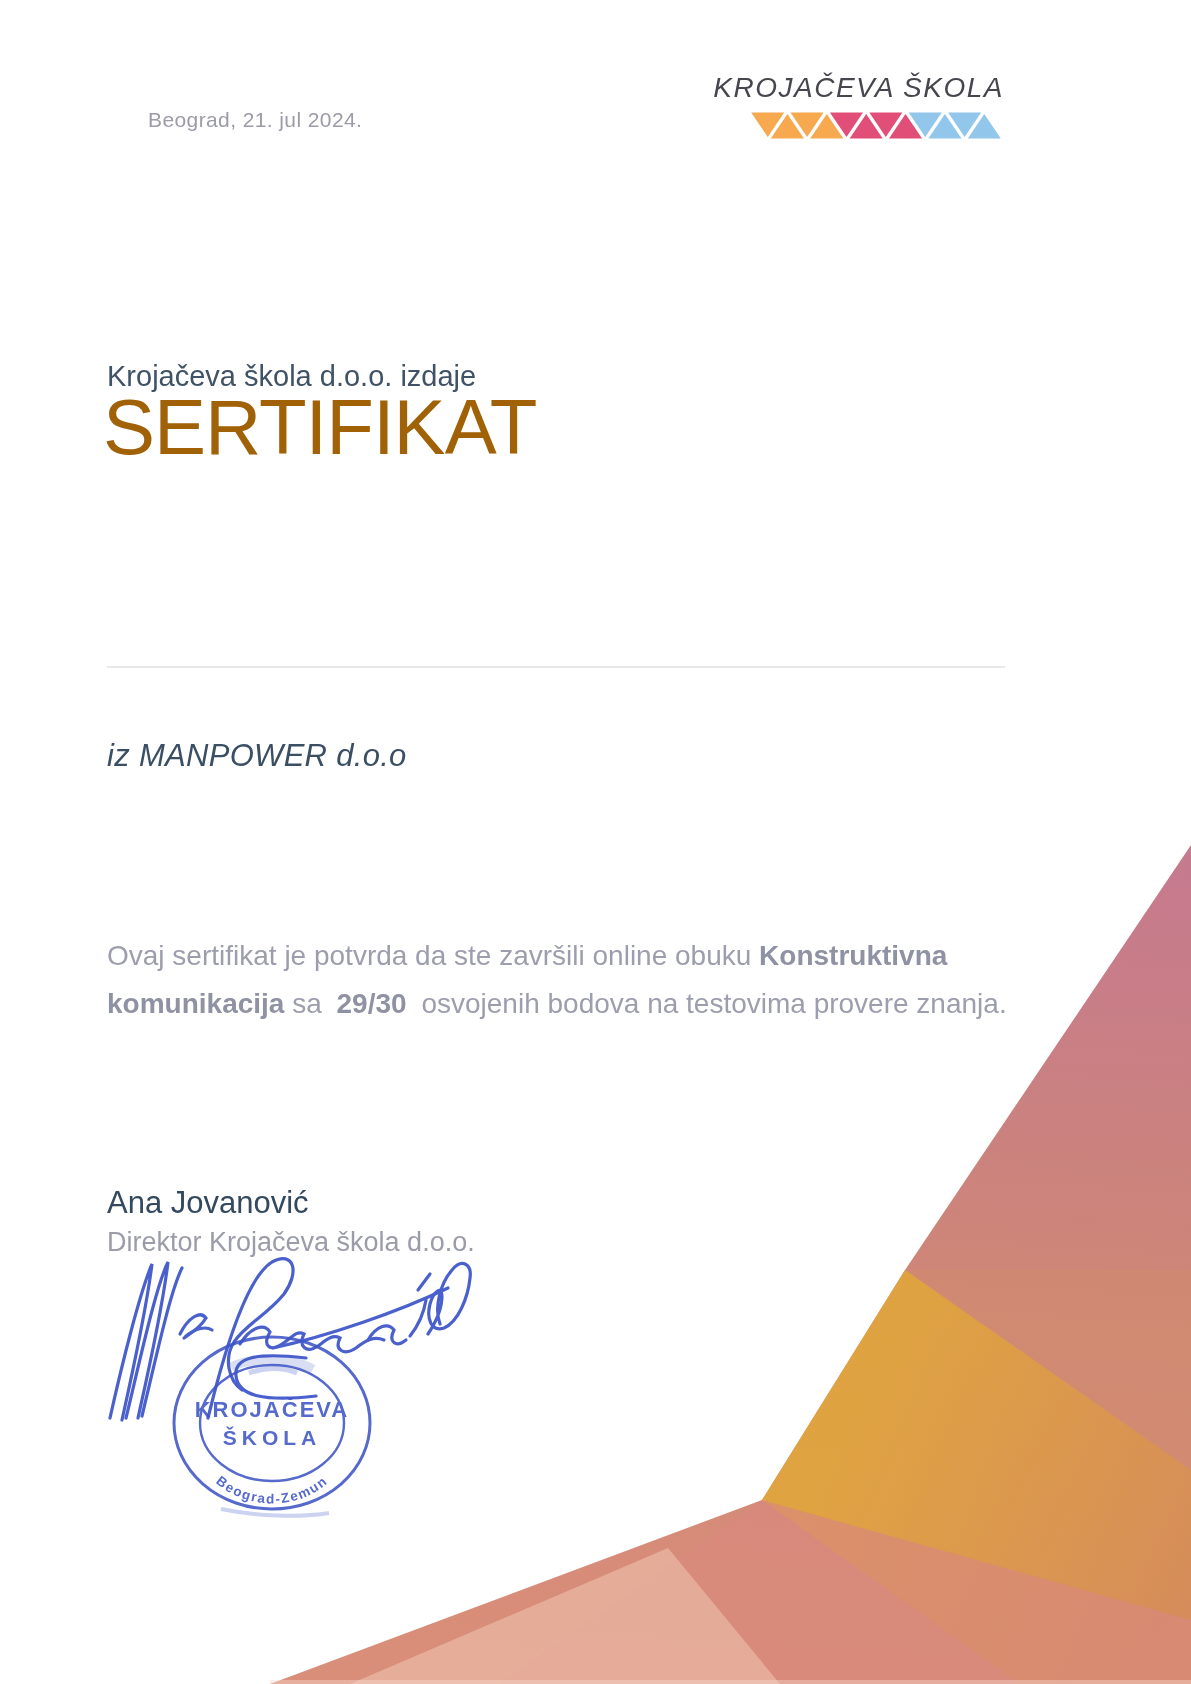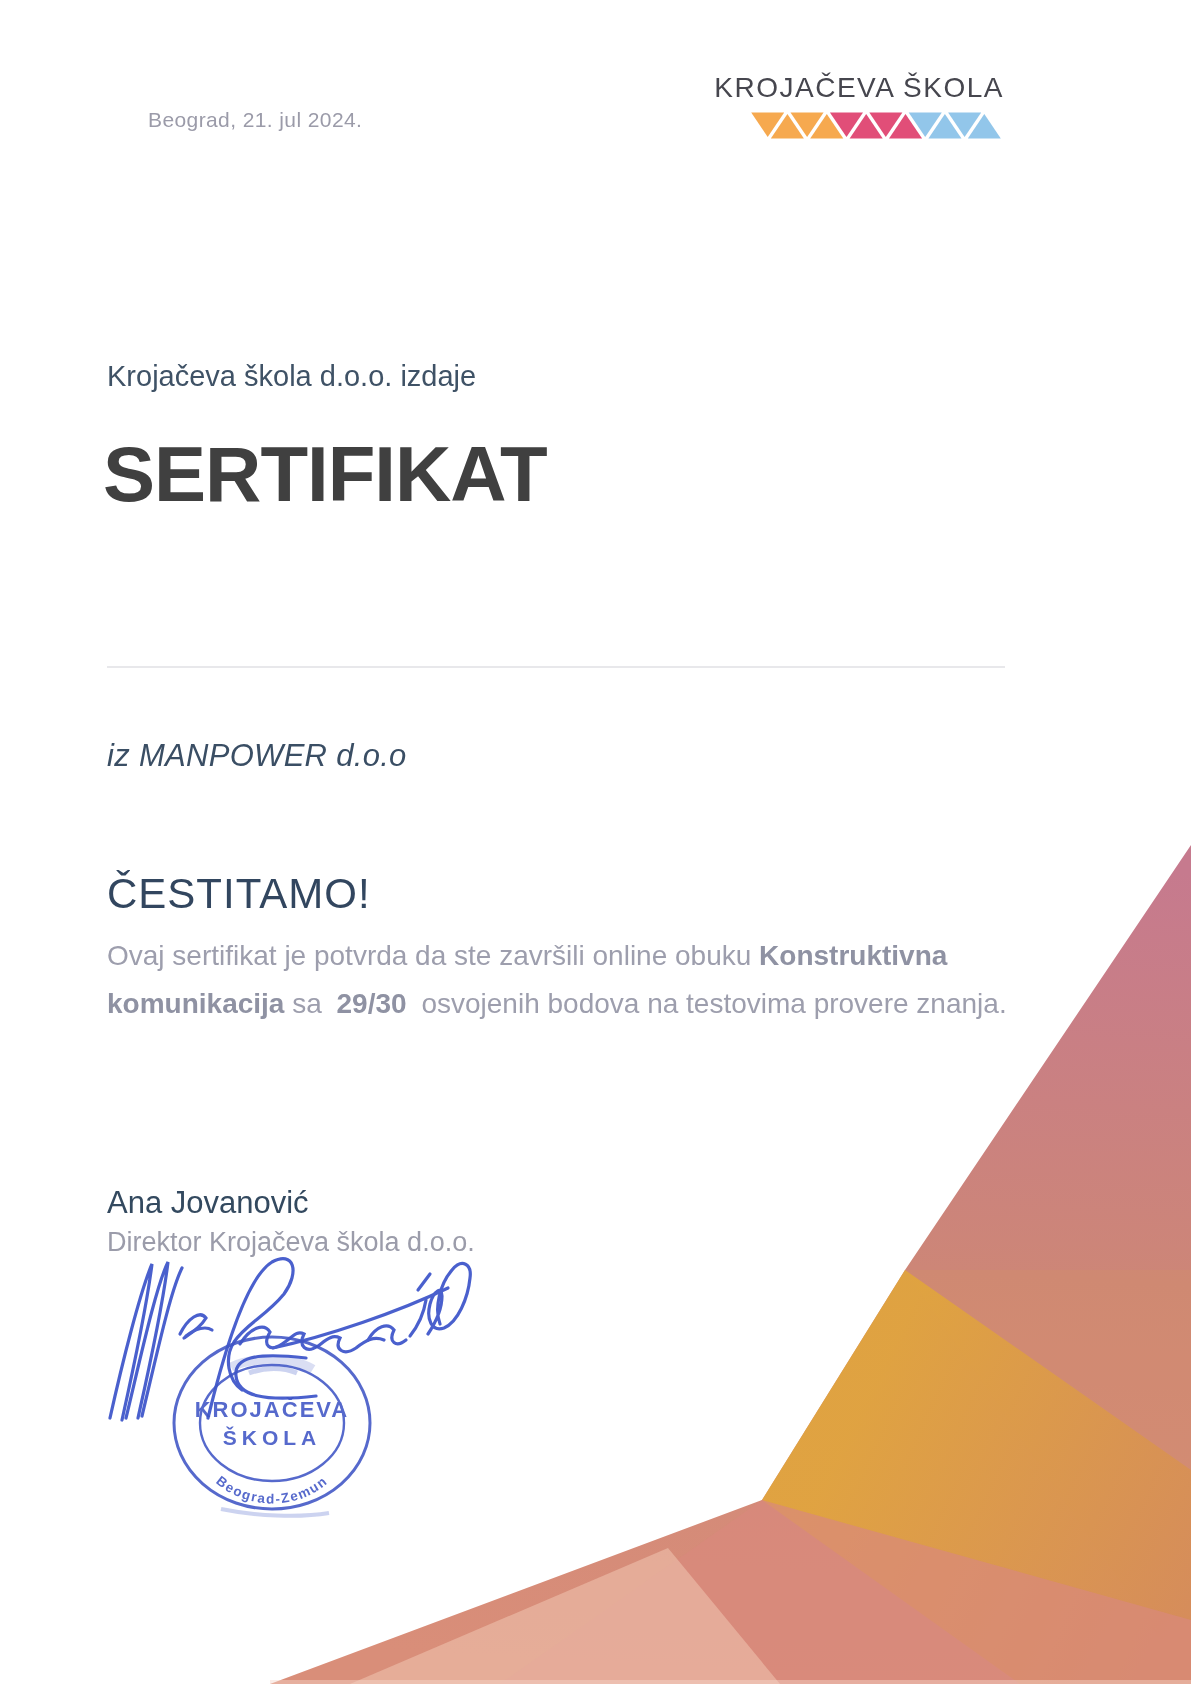--- a/index.html
+++ b/index.html
@@ -4,25 +4,25 @@
 <style>
   html,body{margin:0;padding:0;background:#ffffff;}
   .page{
     position:relative;width:1191px;height:1684px;background:#ffffff;
     overflow:hidden;font-family:"Liberation Sans",sans-serif;
   }
   .abs{position:absolute;}
   .z1{z-index:1;}
   #decoration{position:absolute;left:0;top:0;width:1191px;height:1684px;z-index:0;}
   .date{left:107px;top:108px;font-size:21px;letter-spacing:.4px;color:#9b9ba9;margin-left:41px;}
-  .logo{right:187px;top:72px;text-align:right;}
+  .logo{right:187px;top:72px;text-align:right;font-style:italic;}
   .logo-text{font-size:28px;letter-spacing:1.5px;color:#46464e;font-weight:400;white-space:nowrap;}
   #tri-band{display:block;margin:7px 0 0 auto;}
   .issuer{left:107px;top:360px;font-size:29px;color:#3f5266;}
-  .title{left:103px;top:388px;font-size:78px;font-weight:700;letter-spacing:-1px;color:#404040;line-height:1;margin-top:47px;}
+  .title{left:103px;top:388px;font-size:78px;font-weight:400;letter-spacing:-1px;color:#a16207;line-height:1;}
   .name{left:107px;top:566px;font-family:"DejaVu Serif",serif;font-style:italic;font-size:60px;color:#334760;white-space:nowrap;}
   .name-underline{left:107px;top:666px;width:898px;height:2px;background:#e8e8eb;}
   .company{left:107px;top:738px;font-size:31px;font-style:italic;color:#3a4e64;letter-spacing:.3px;}
   .congrats-heading{left:107px;top:870px;font-size:42px;color:#32465f;letter-spacing:1px;}
   .paragraph{left:107px;top:932px;width:948px;font-size:28px;line-height:48px;color:#9d9ead;}
   .paragraph b{font-weight:700;color:#8f92a3;}
   .score-pad{padding:0 7px;text-align:center;}
   .sig-name{left:107px;top:1185px;font-size:31px;color:#33495f;}
   .sig-role{left:107px;top:1227px;font-size:27px;color:#9b9caa;}
   #signature{left:88px;top:1248px;}
@@ -73,21 +73,20 @@
         <polygon points="219.8,27.5 252.8,27.5 236.3,3.1" fill="#92c6ea"></polygon>
       </svg>
   </div>
 
   <div class="abs z1 issuer">Krojačeva škola d.o.o. izdaje</div>
   <div class="abs z1 title">SERTIFIKAT</div>
 
   <div class="abs z1 name-underline"></div>
   <div class="abs z1 company">iz MANPOWER d.o.o</div>
 
-  <div class="abs z1 congrats-heading">ČESTITAMO!</div>
   <div class="abs z1 paragraph">
     <span>Ovaj sertifikat je potvrda da ste završili online obuku </span><b>Konstruktivna komunikacija</b><span> sa </span><b class="score-pad">29/30</b><span> osvojenih bodova na testovima provere znanja.</span>
   </div>
 
   <div class="abs z1 sig-name">Ana Jovanović</div>
   <div class="abs z1 sig-role">Direktor Krojačeva škola d.o.o.</div>
 
   <svg id="signature" class="abs z1" width="400" height="185" viewBox="0 0 400 185" xmlns="http://www.w3.org/2000/svg" fill="none" stroke-linecap="round" stroke-width="3.2" opacity="0.92">
     <g stroke="#3b53c9">
       <path d="M 22,170 C 34,116 52,44 64,16 C 58,64 42,136 34,172"></path>

